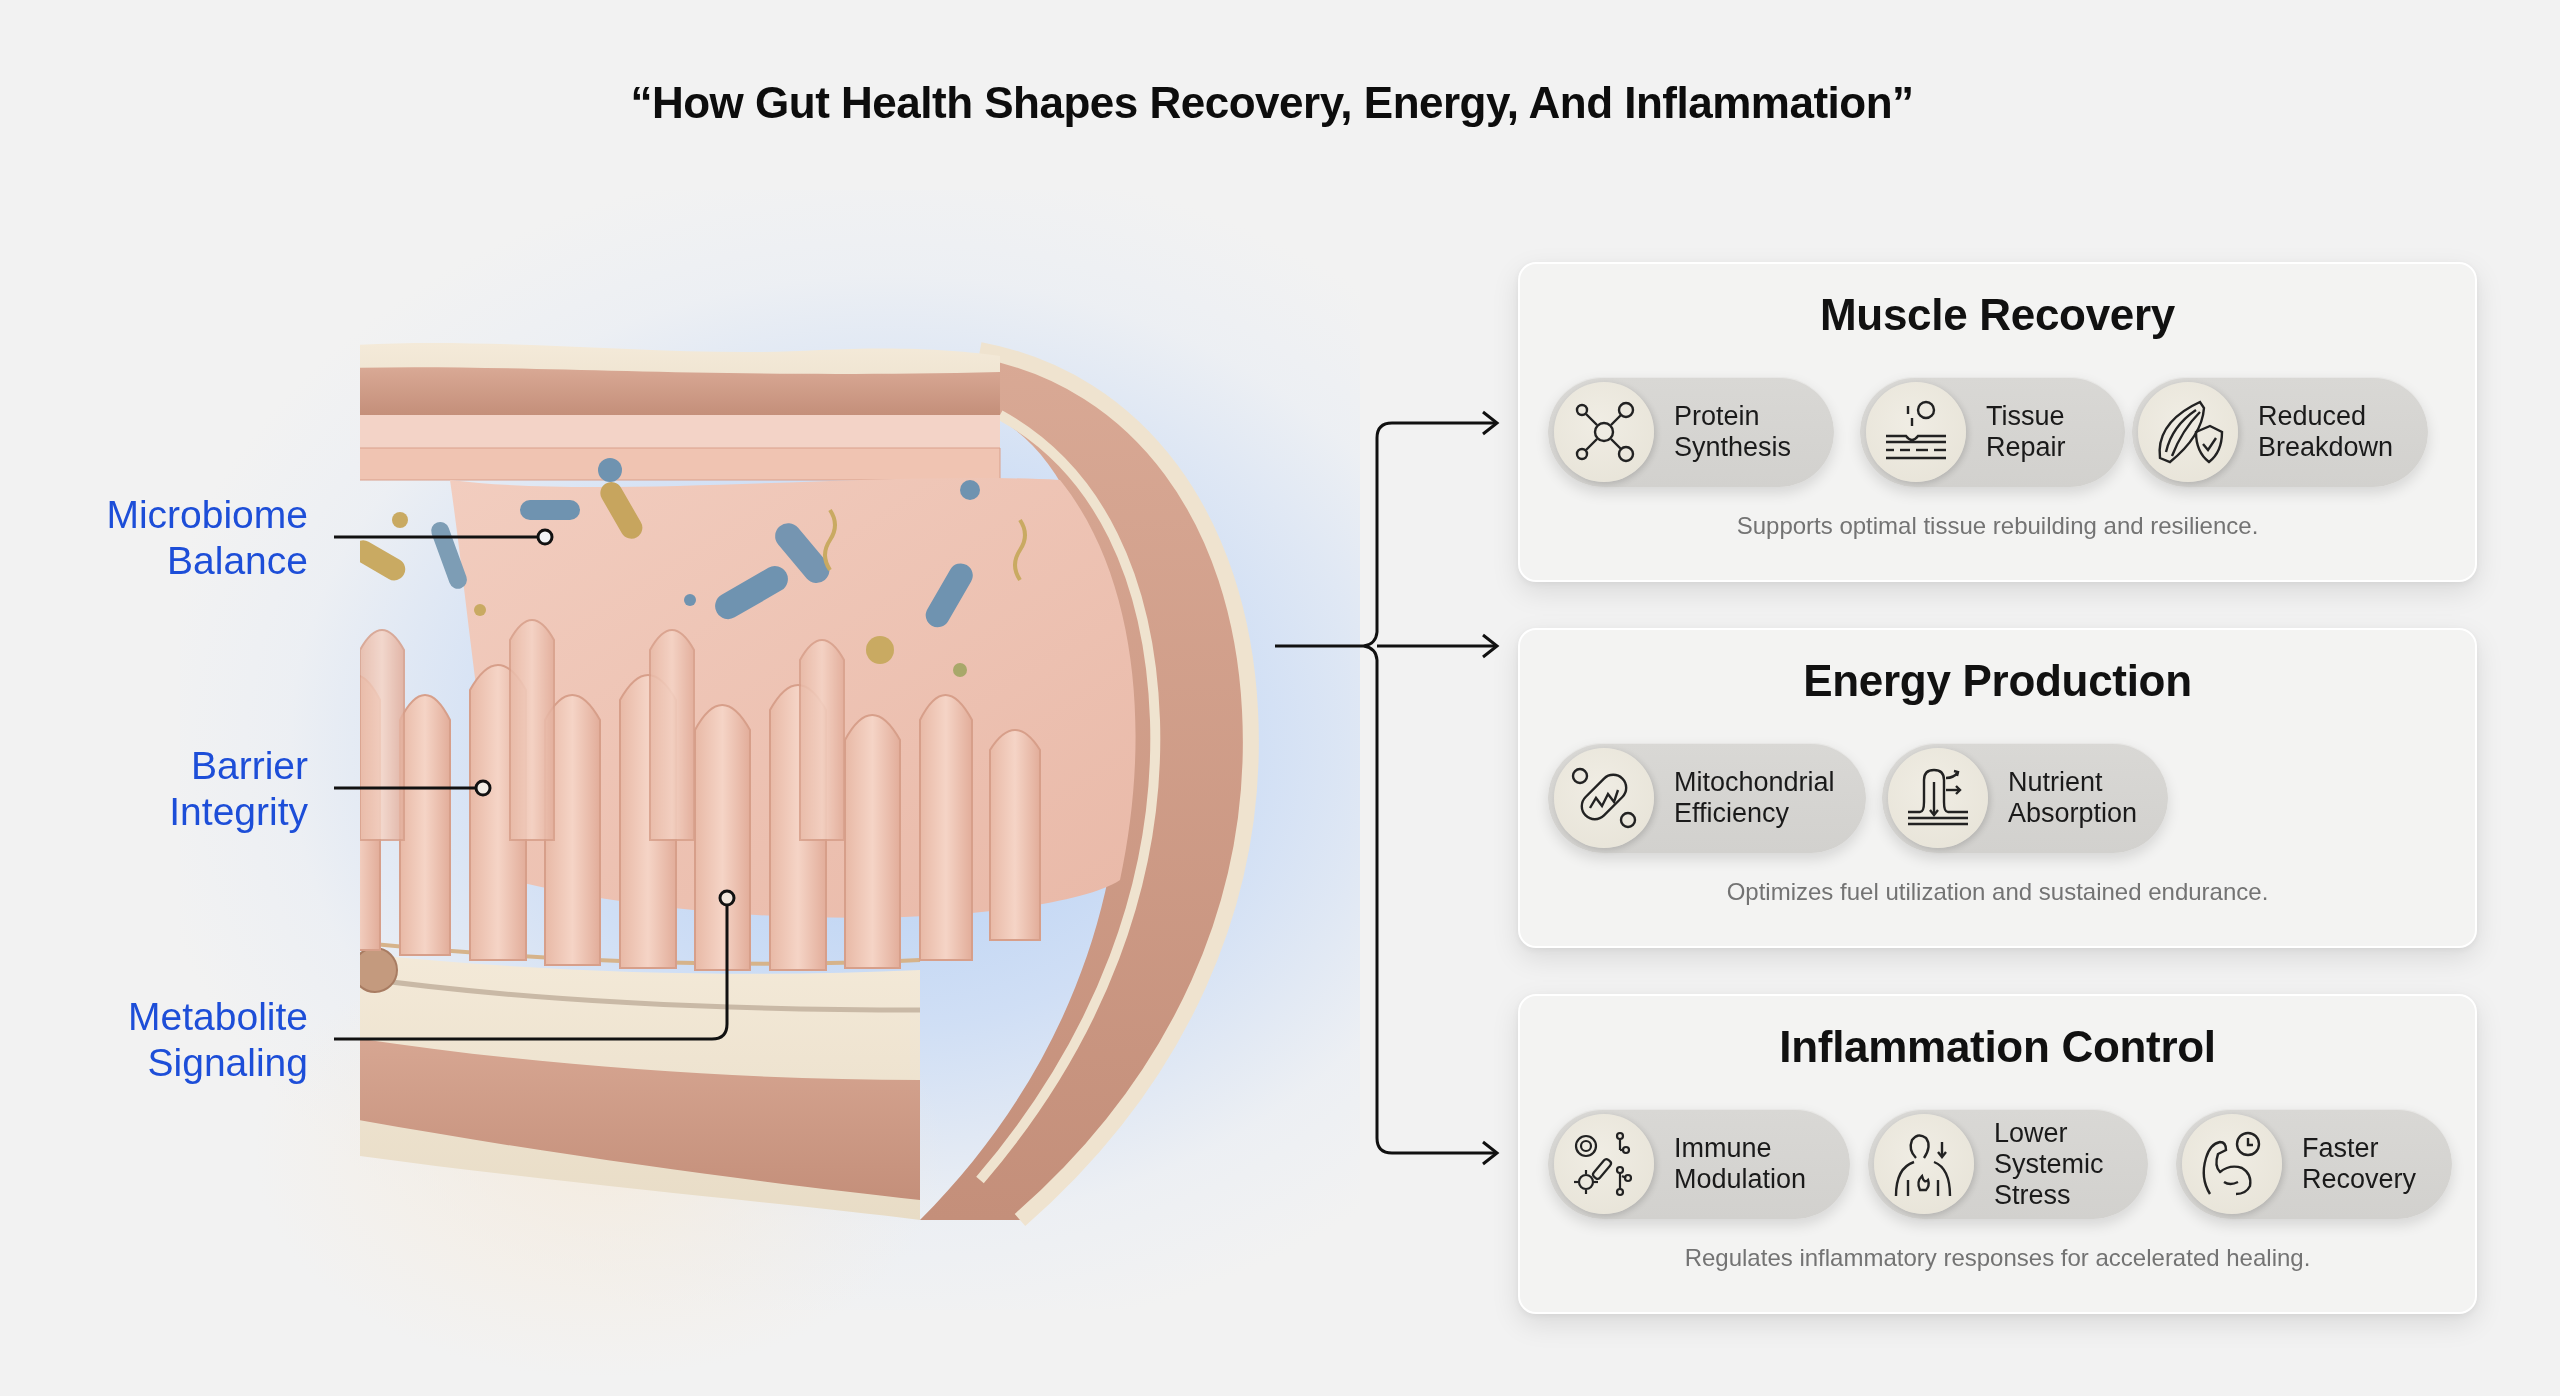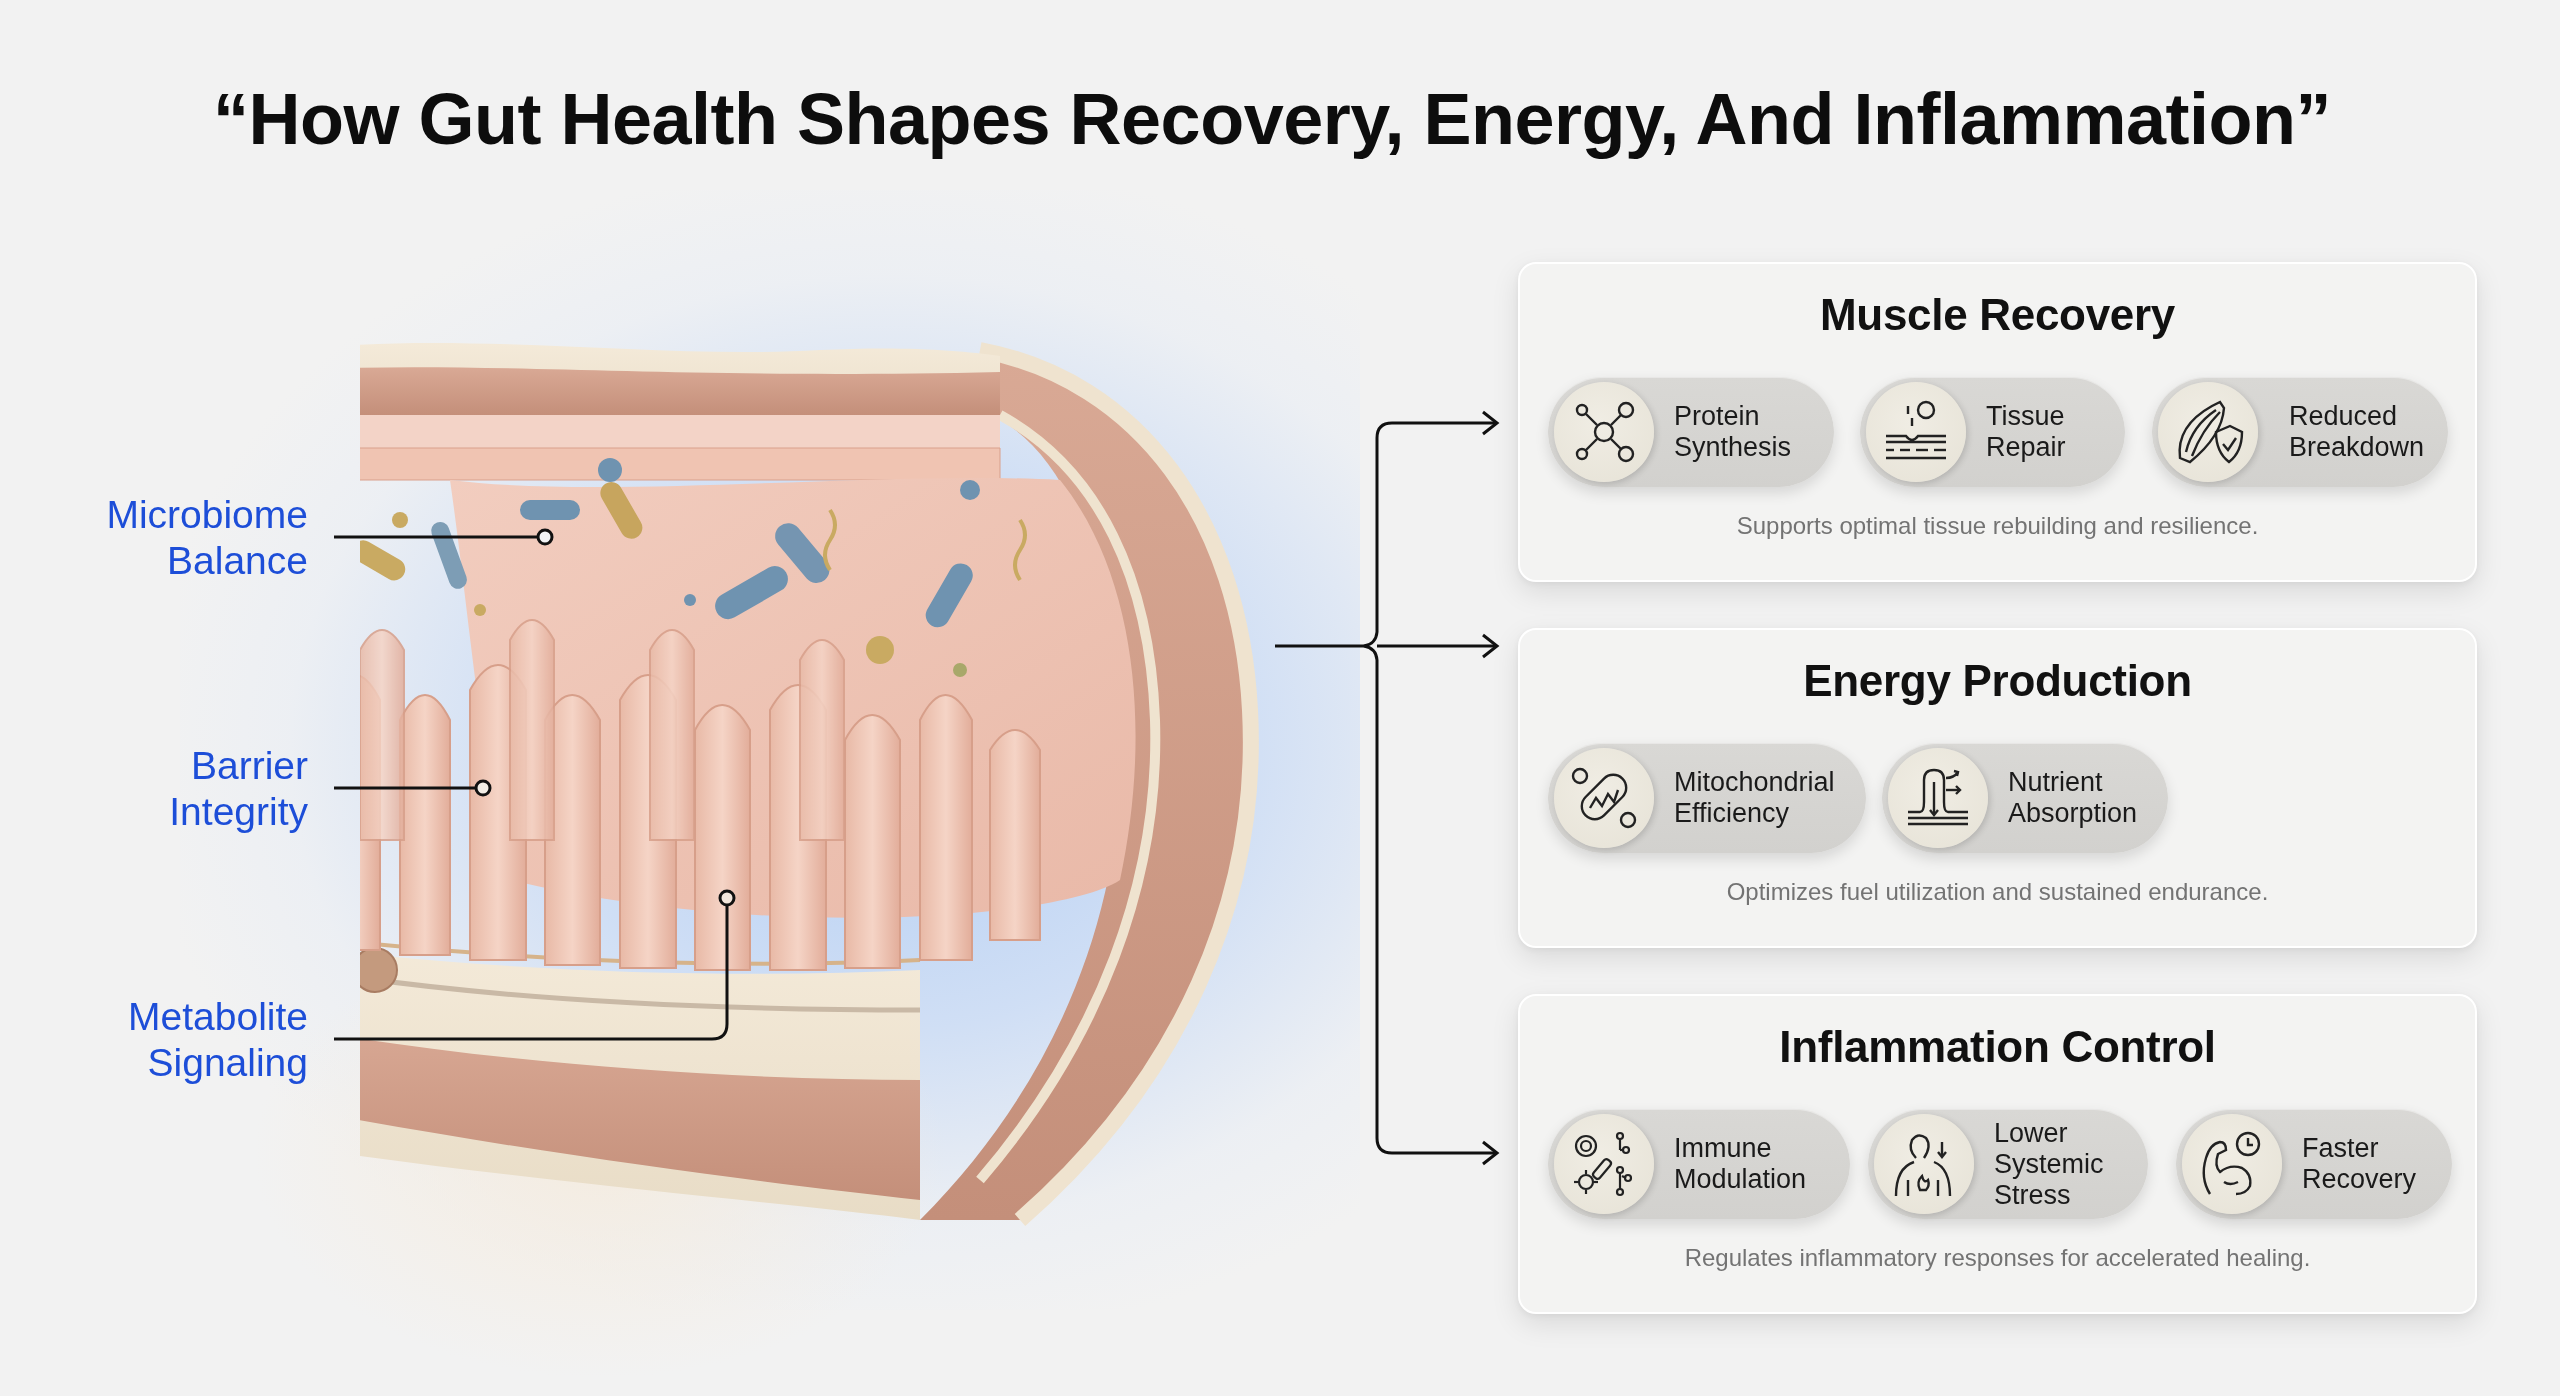--- a/index.html
+++ b/index.html
@@ -13,21 +13,21 @@
     position:absolute; left:180px; top:190px; width:1180px; height:1120px;
     background: radial-gradient(ellipse at 60% 50%, rgba(176,204,243,0.95) 0%, rgba(196,216,246,0.75) 35%, rgba(226,234,246,0.35) 60%, rgba(242,242,242,0) 75%);
     pointer-events:none;
   }
   .warmglow {
     position:absolute; left:250px; top:1000px; width:700px; height:380px;
     background: radial-gradient(ellipse at 50% 40%, rgba(246,236,222,0.9) 0%, rgba(242,242,242,0) 70%);
   }
   .title {
     position:absolute; left:0; right:16px; top:78px; text-align:center;
-    font-size:72px; font-weight:700; letter-spacing:-0.5px; color:#0d0d0d;
+    font-size:44px; font-weight:700; letter-spacing:-0.5px; color:#0d0d0d;
   }
   .illus { position:absolute; left:360px; top:320px; width:940px; height:920px; }
   .label {
     position:absolute; right:2252px; text-align:right; font-size:39px; line-height:46px;
     color:#1d4ed8; width:300px;
   }
   .leader { position:absolute; left:0; top:0; width:2560px; height:1396px; pointer-events:none; }
   .card {
     position:absolute; left:1518px; width:959px; height:320px;
     background:#f3f3f2; border:2px solid #ffffff; border-radius:18px;
@@ -215,21 +215,21 @@
           <line x1="36" y1="54" x2="48" y2="54"></line>
           <line x1="54" y1="54" x2="66" y2="54"></line>
           <line x1="6" y1="62" x2="66" y2="62"></line>
         </svg>
     </div>
     <div class="pill-text">
       <span>Tissue</span>
       <span>Repair</span>
     </div>
   </div>
-  <div class="pill" style="left:632px; width:296px;gap:11px;">
+  <div class="pill" style="left:612px; width:296px;">
     <div class="pill-icon">
       <svg viewBox="0 0 72 72" fill="none" stroke="#222" stroke-width="2.4">
           <path d="M8 62 Q4 30 40 10 L48 6 L52 12 Q50 40 18 66 Z"></path>
           <path d="M14 56 Q20 30 44 14"></path>
           <path d="M20 60 Q30 34 48 16"></path>
           <path d="M44 36 L58 30 L70 36 Q70 56 57 66 Q44 56 44 36 Z"></path>
           <polyline points="51,48 56,54 64,42"></polyline>
         </svg>
     </div>
     <div class="pill-text">

